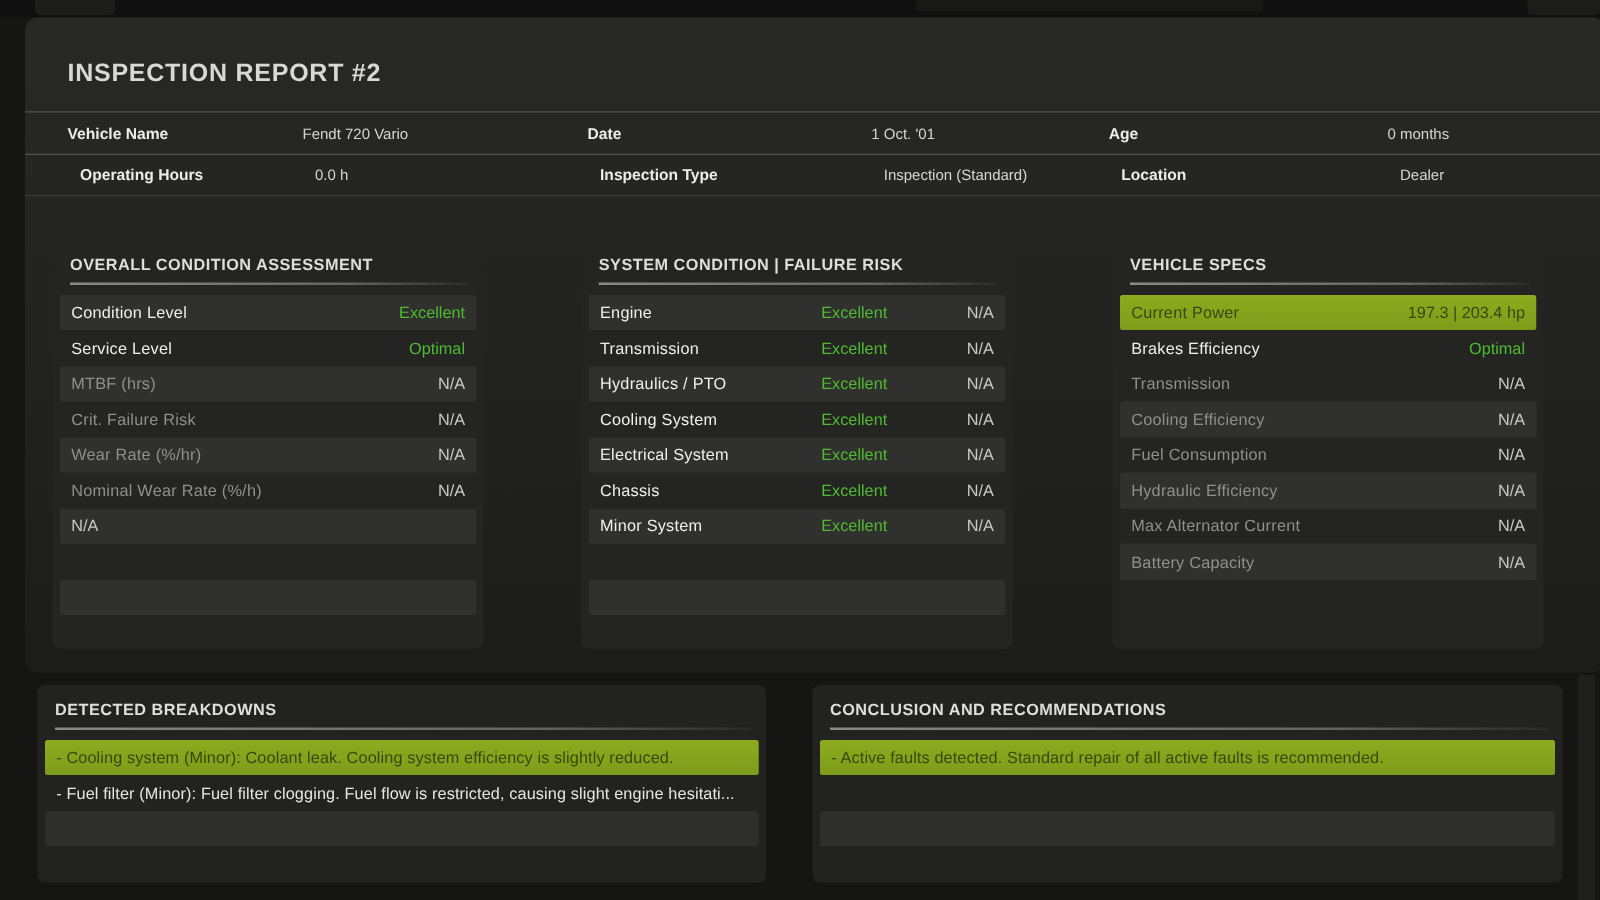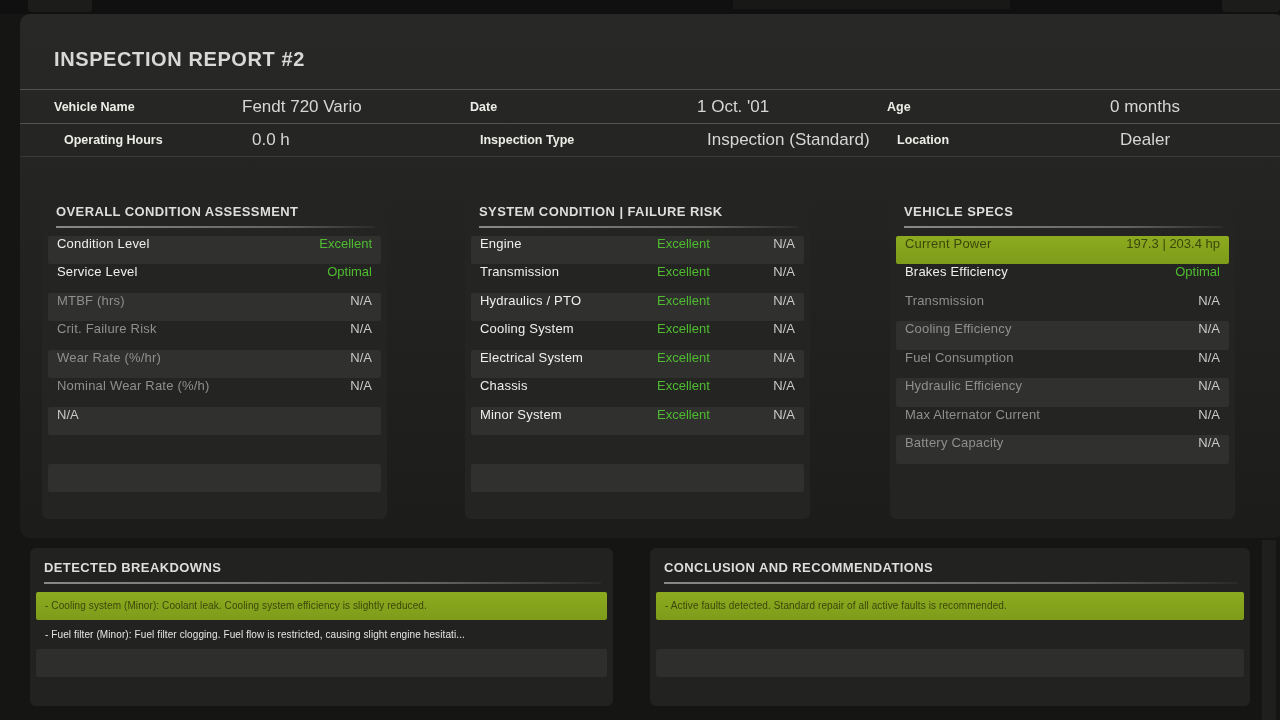--- a/index.html
+++ b/index.html
@@ -32,42 +32,42 @@
   
   .hdr-table { position:absolute; left:0; top:75px; width:1264px; }
   .hdr-row {
     display:grid;
     grid-template-columns:188px 228px 227px 190px 223px 1fr;
     padding-left:34px; align-items:center; height:34px;
     border-top:1px solid rgba(255,255,255,0.20);
   }
   .hdr-row:last-child { border-bottom:1px solid rgba(255,255,255,0.10);padding-left:44px; }
   .hdr-label { font-size:12.5px; font-weight:bold; color:#ecece9; }
-  .hdr-value { font-size:17px; color:#d6d6d4; }
+  .hdr-value { font-size:12px; color:#d6d6d4; }
 
   
   .sec-panel {
     position:absolute; background:#242423; border-radius:6px;
   }
   .sec-col { top:178px; width:345px; height:327px; }
   .sec-col.c1 { left:22px; }
   .sec-col.c2 { left:445px; }
   .sec-col.c3 { left:870px; }
   .sec-title {
     margin:12px 14px 0 14px;
     font-size:13px; font-weight:bold; letter-spacing:0.4px; color:#dededc;
   }
   .sec-underline {
     margin:7px 12px 0 14px; height:1.5px;
     background:linear-gradient(to right, rgba(220,220,220,0.55), rgba(220,220,220,0.35) 70%, rgba(220,220,220,0.04));
   }
   .rows { margin-top:8px; }
   .row {
     height:28.5px; margin:0 6px; padding:0 9px;
-    display:flex; align-items:flex-start; border-radius:2px;
+    display:flex; align-items:center; border-radius:2px;
     font-size:13px;
   }
   .row.alt { background:#30302f; }
   .row .lbl { flex:1; color:#efefed; letter-spacing:0.2px; }
   .row .lbl.dim { color:#8f8f8d; }
   .row .val { color:#c9c9c7; text-align:right; }
   .row .val.green { color:#4fbc30; }
   .row .val.gold { color:#c9b46a; }
   
   .row .cond { width:88px; color:#4fbc30; }
@@ -79,21 +79,21 @@
   
   .bot-panel {
     position:absolute; top:548px; height:158px;
     background:#222221; border-radius:6px;
   }
   .bot-panel.left  { left:30px;  width:583px; }
   .bot-panel.right { left:650px; width:600px; }
   .note-row {
     height:28.5px; margin:0 6px; padding:0 9px;
     display:flex; align-items:center; border-radius:2px;
-    font-size:10px; color:#e6e6e4; letter-spacing:0.1px;
+    font-size:13px; color:#e6e6e4; letter-spacing:0.1px;
     white-space:nowrap; overflow:hidden;
   }
   .note-row.alt { background:#2e2e2d; }
   .note-row.hl { background:linear-gradient(#8cab1f,#7e9c1a); color:#3a470b; }
 </style>
 </head>
 <body>
 
 <div class="top-strip"></div>
 <div class="bg-shape a"></div>

